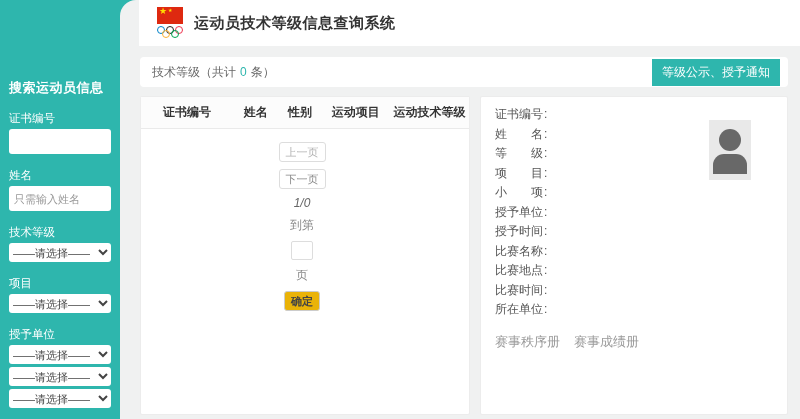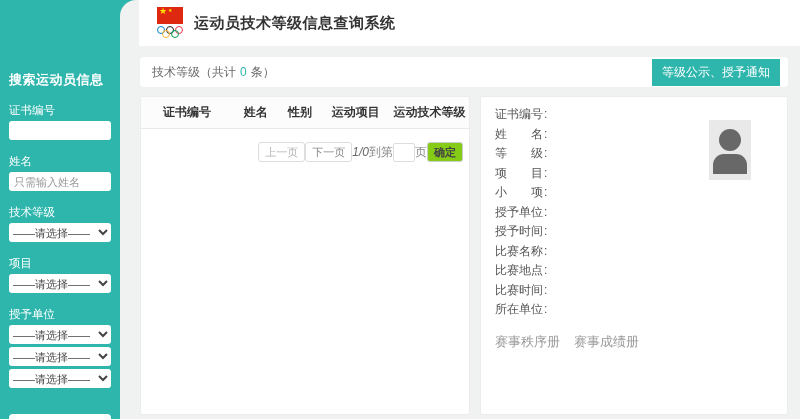--- a/index.html
+++ b/index.html
@@ -1,24 +1,24 @@
 <!DOCTYPE html>
 <html><head>
 <meta charset="utf-8">
 <style>
   html,body{margin:0;padding:0;width:800px;height:419px;overflow:hidden;
     font-family:"Liberation Sans","DejaVu Sans",sans-serif;}
   .app{position:relative;width:800px;height:419px;background:#2eb6ad;}
 
   
   .sidebar{position:absolute;left:0;top:0;width:120px;height:419px;background:#2eb6ad;
-    box-sizing:border-box;padding:8px 9px;color:#fff;}
+    box-sizing:border-box;padding:16px 9px;color:#fff;}
   .sidebar h2{margin:63px 0 0;font-size:13px;font-weight:700;color:#fff;letter-spacing:.5px;}
   .f-label{margin:15px 0 4px;font-size:11.5px;color:#fff;line-height:13px;}
-  .f-input{display:block;width:100%;height:19px;border:none;border-radius:3px;font-size:11px;
+  .f-input{display:block;width:100%;height:25px;border:none;border-radius:3px;font-size:11px;
     padding:0 5px;box-sizing:border-box;color:#333;background:#fff;outline:none;}
   .f-input::placeholder{color:#999;}
   .f-select{display:block;width:100%;height:19px;border:none;border-radius:3px;font-size:11px;
     color:#444;background:#fff;margin-bottom:3px;outline:none;}
   .search-btn{display:block;width:100%;height:25px;margin-top:26px;background:#fff;color:#2eb6ad;
     border:none;border-radius:4px;font-size:13px;cursor:pointer;}
 
   
   .main{position:absolute;left:120px;top:0;right:0;bottom:0;background:#f0f1f1;
     border-top-left-radius:16px;overflow:hidden;}
@@ -47,29 +47,29 @@
   .card{background:#fff;border:1px solid #ececec;border-radius:2px;box-sizing:border-box;}
   .table-card{width:330px;flex:none;}
   .thead{display:flex;height:31px;align-items:center;border-bottom:1px solid #eaeaea;
     background:#fcfcfc;font-size:12px;color:#333;font-weight:600;}
   .thead .th{text-align:center;}
   .thead .th:nth-child(1){width:28%;}
   .thead .th:nth-child(2){width:14%;}
   .thead .th:nth-child(3){width:13%;}
   .thead .th:nth-child(4){width:21%;}
   .thead .th:nth-child(5){width:24%;}
-  .pagination{display:flex;align-items:center;justify-content:flex-end;
-    padding:13px 6px 0 0;font-size:12px;color:#888;}
+  .pagination{display:flex;align-items:center;justify-content:flex-end;gap:7px;
+    padding:13px 6px 0 0;font-size:12px;color:#888;flex-direction:column;}
   .pg-btn{min-width:46px;height:20px;border:1px solid #ddd;background:#fff;border-radius:3px;
     color:#b3b3b3;font-size:11px;cursor:pointer;}
   .pg-btn.next{color:#8a8a8a;}
   .pg-info{color:#666;font-style:italic;}
   .goto-input{width:16px;height:15px;border:1px solid #ddd;border-radius:2px;outline:none;
     font-size:11px;text-align:center;}
-  .confirm-btn{height:20px;padding:0 6px;border:1px solid #ccc;background:#84cc16;border-radius:3px;
+  .confirm-btn{height:20px;padding:0 6px;border:1px solid #ccc;background:#eab308;border-radius:3px;
     color:#444;font-weight:700;font-size:11px;cursor:pointer;}
 
   .detail-card{flex:1;position:relative;padding:8px 0 0 14px;font-size:12px;color:#555;}
   .drow{line-height:19.5px;white-space:nowrap;}
   .lbl{display:inline-block;width:48px;text-align:justify;text-align-last:justify;}
   .colon{margin-left:1px;}
   .avatar{position:absolute;top:23px;right:36px;width:42px;height:60px;background:#e9e9e9;overflow:hidden;}
   .avatar .head{width:22px;height:22px;border-radius:50%;background:#686868;margin:9px auto 0;}
   .avatar .torso{width:34px;height:20px;border-radius:11px 11px 0 0;background:#686868;margin:3px auto 0;}
   .links{margin-top:13px;display:flex;gap:14px;color:#9a9a9a;font-size:13px;}

